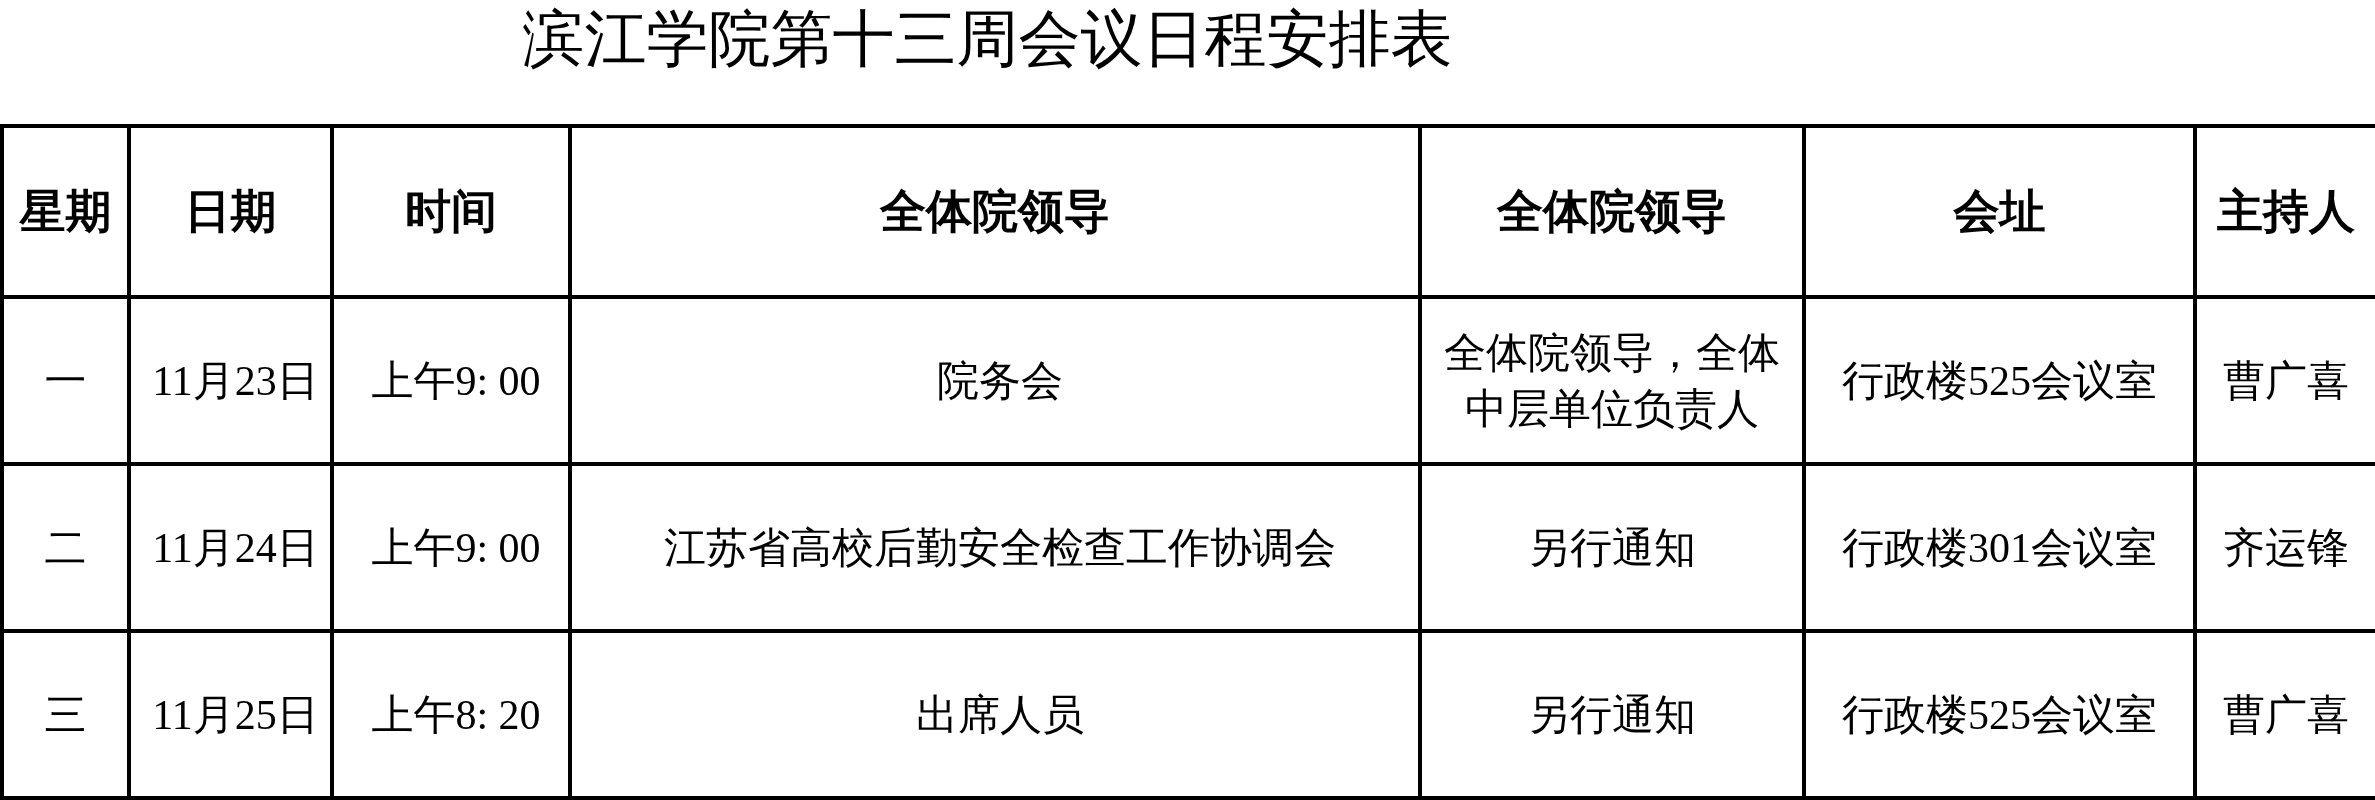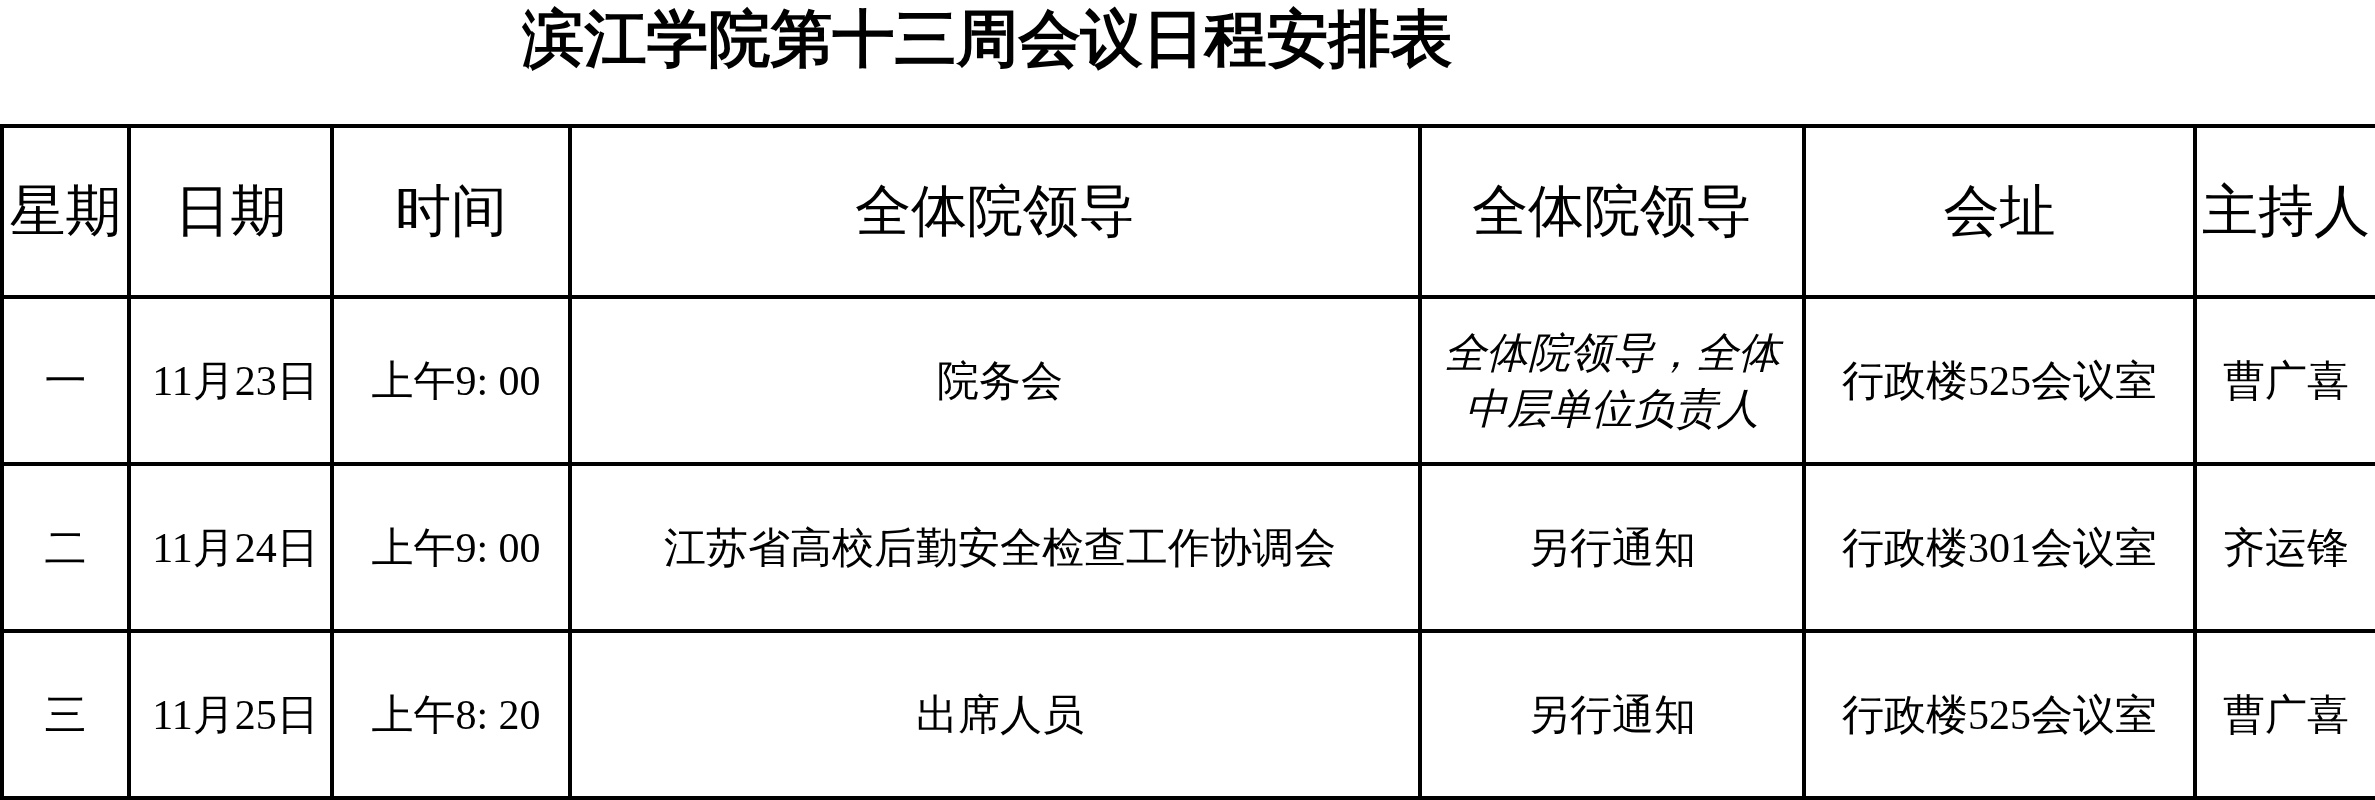--- a/index.html
+++ b/index.html
@@ -15,21 +15,21 @@
     font-family: "Liberation Serif", "DejaVu Serif", serif;
     color: #000000;
   }
   .doc-title {
     position: absolute;
     top: 4px;
     left: 0;
     width: 1975px;
     text-align: center;
     font-family: "Liberation Serif", "DejaVu Serif", serif;
-    font-weight: bold;
+    font-weight: normal;
     font-size: 62px;
     line-height: 70px;
     color: #000000;
     white-space: nowrap;
   }
   table.schedule {
     position: absolute;
     top: 124px;
     left: 0;
     width: 2375px;
@@ -40,37 +40,36 @@
   }
   table.schedule th,
   table.schedule td {
     border: 4px solid #000000;
     vertical-align: middle;
     padding: 0;
     overflow: hidden;
   }
   table.schedule th {
     font-family: "Liberation Sans", "DejaVu Sans", sans-serif;
-    font-weight: 400;
-    font-size: 56px;
+    font-weight: 700;
+    font-size: 46px;
     text-align: center;
   }
   table.schedule td {
     font-family: "Liberation Serif", "DejaVu Serif", serif;
     font-size: 42px;
     text-align: center;
     line-height: 56px;
   }
   table.schedule td.al {
     text-align: center;
     padding-left: 10px;
   }
   table.schedule td.multiline {
     white-space: pre-line;
-    font-style: italic;
   }
   tr.hdr  { height: 171px; }
   tr.r    { height: 167px; }
 </style>
 </head>
 <body>
 
 <div class="doc-title">滨江学院第十三周会议日程安排表</div>
 
 <table class="schedule">

